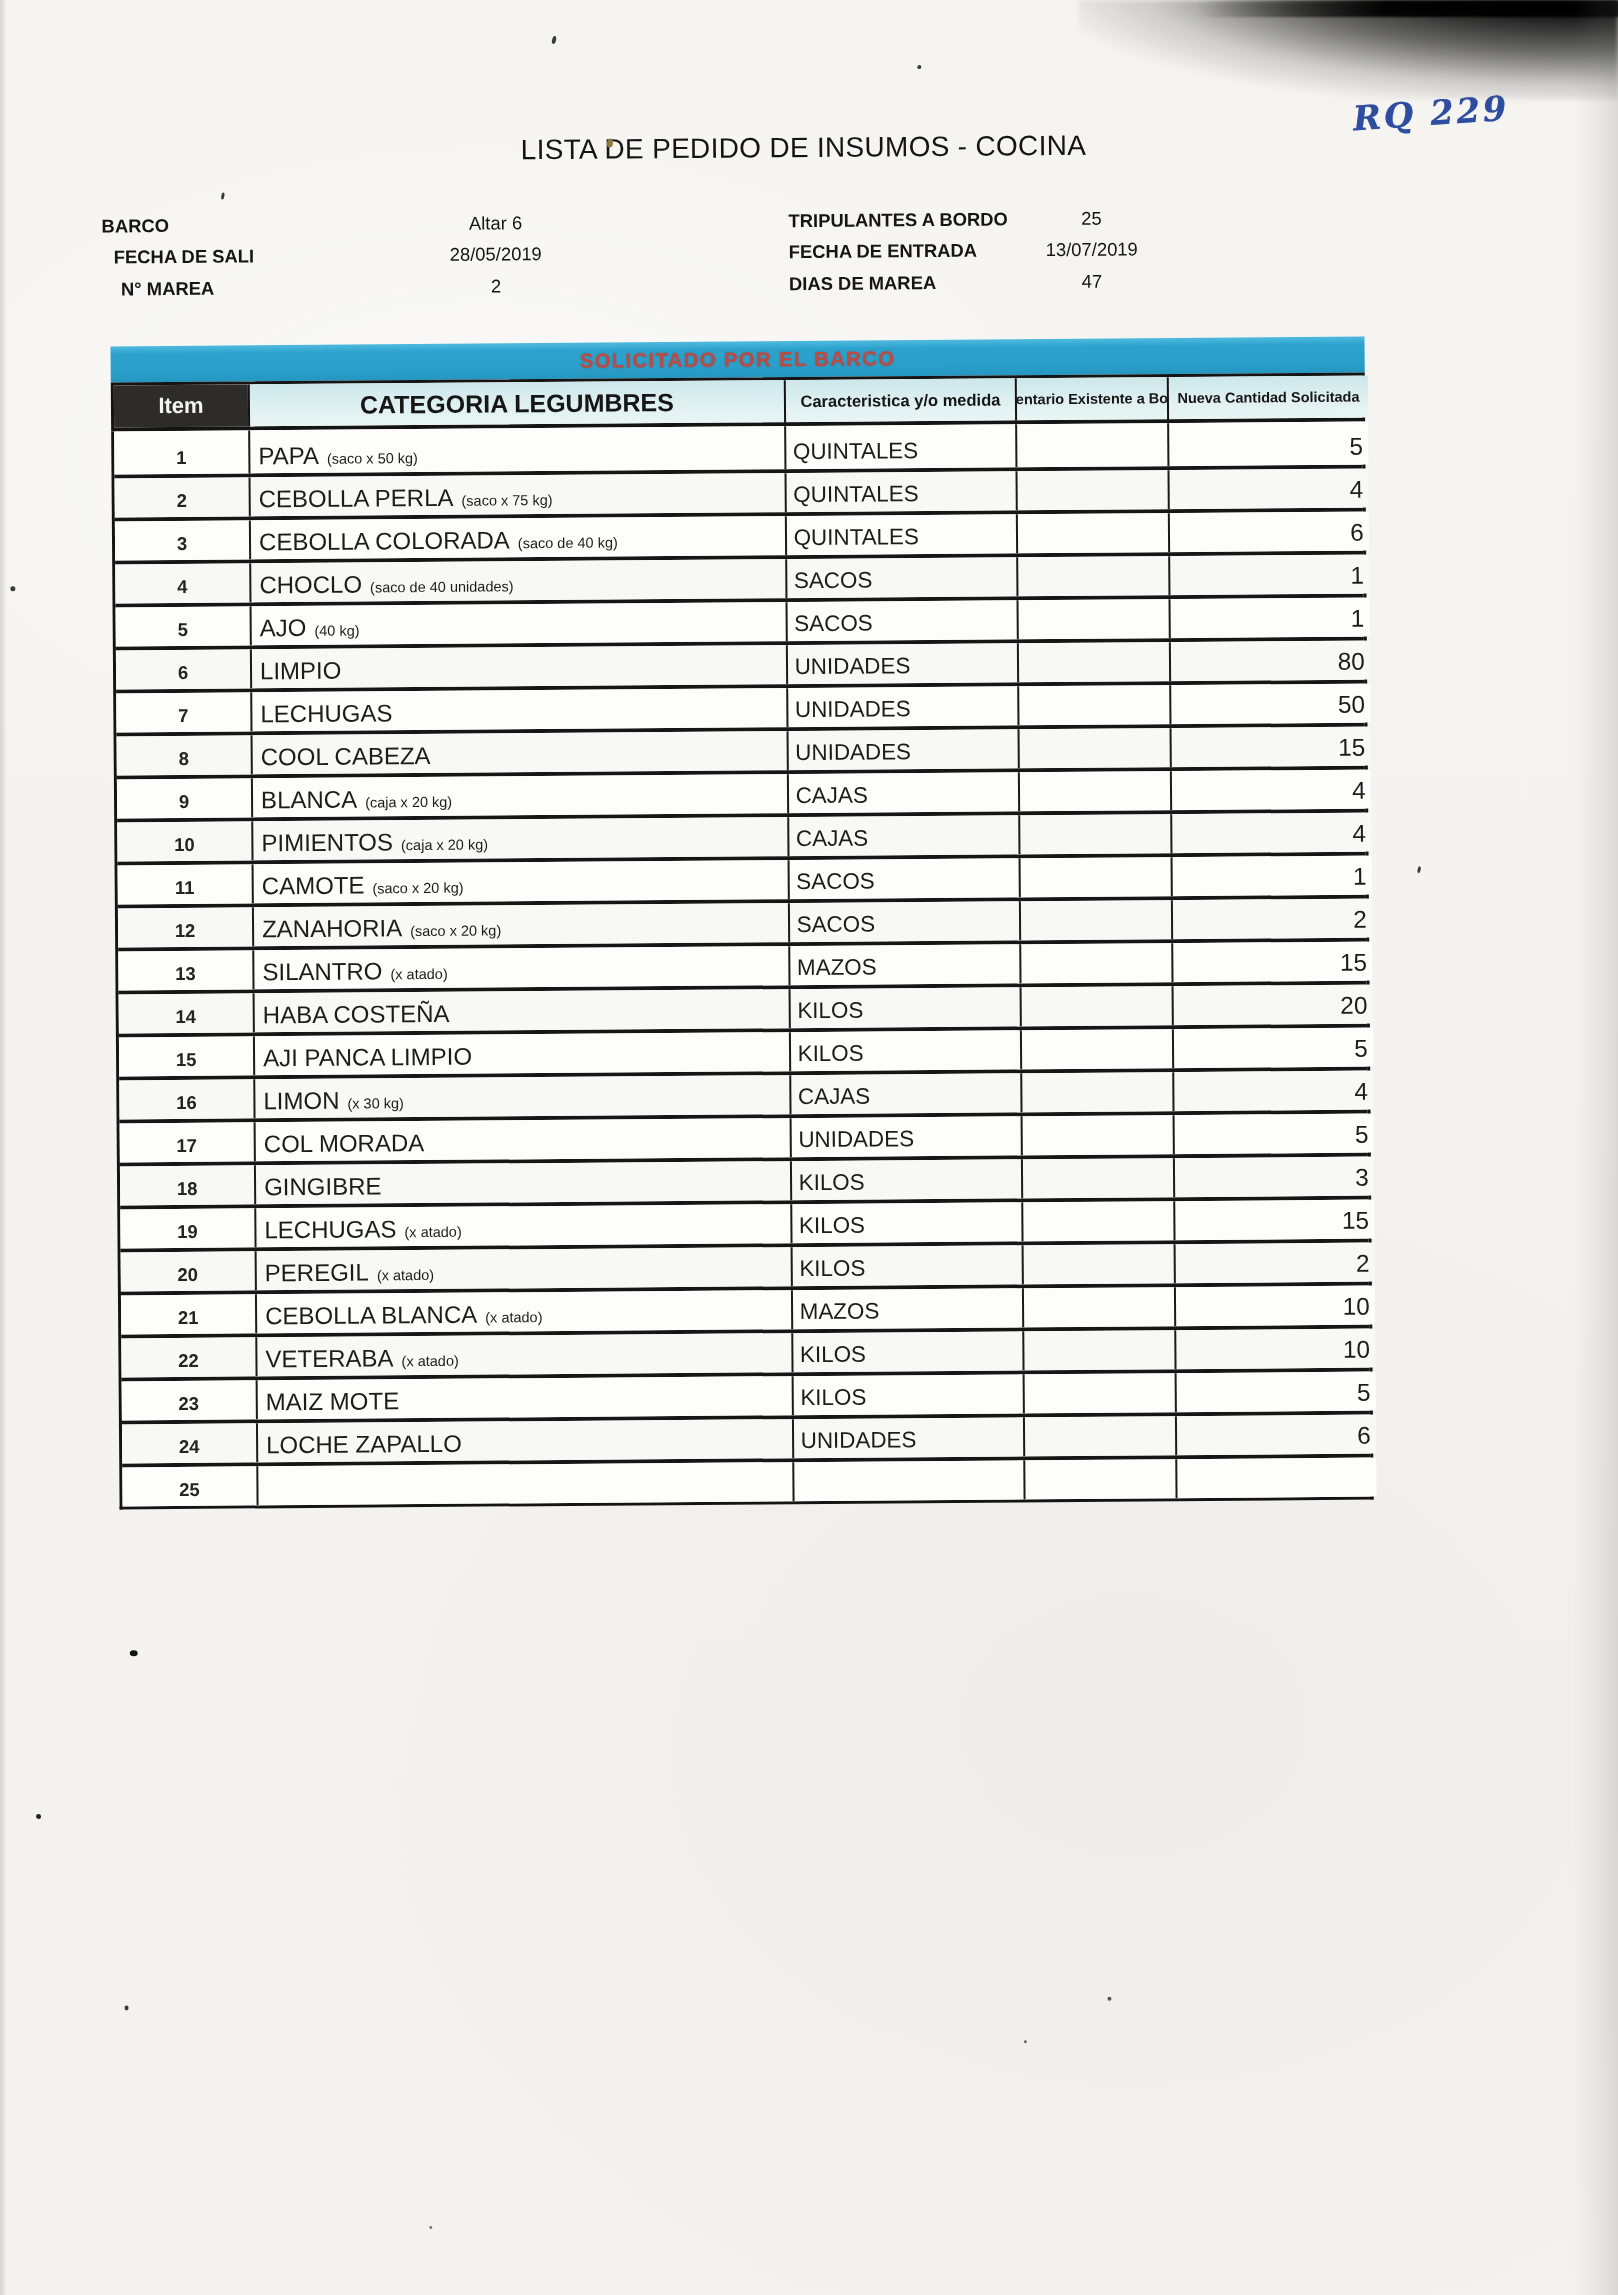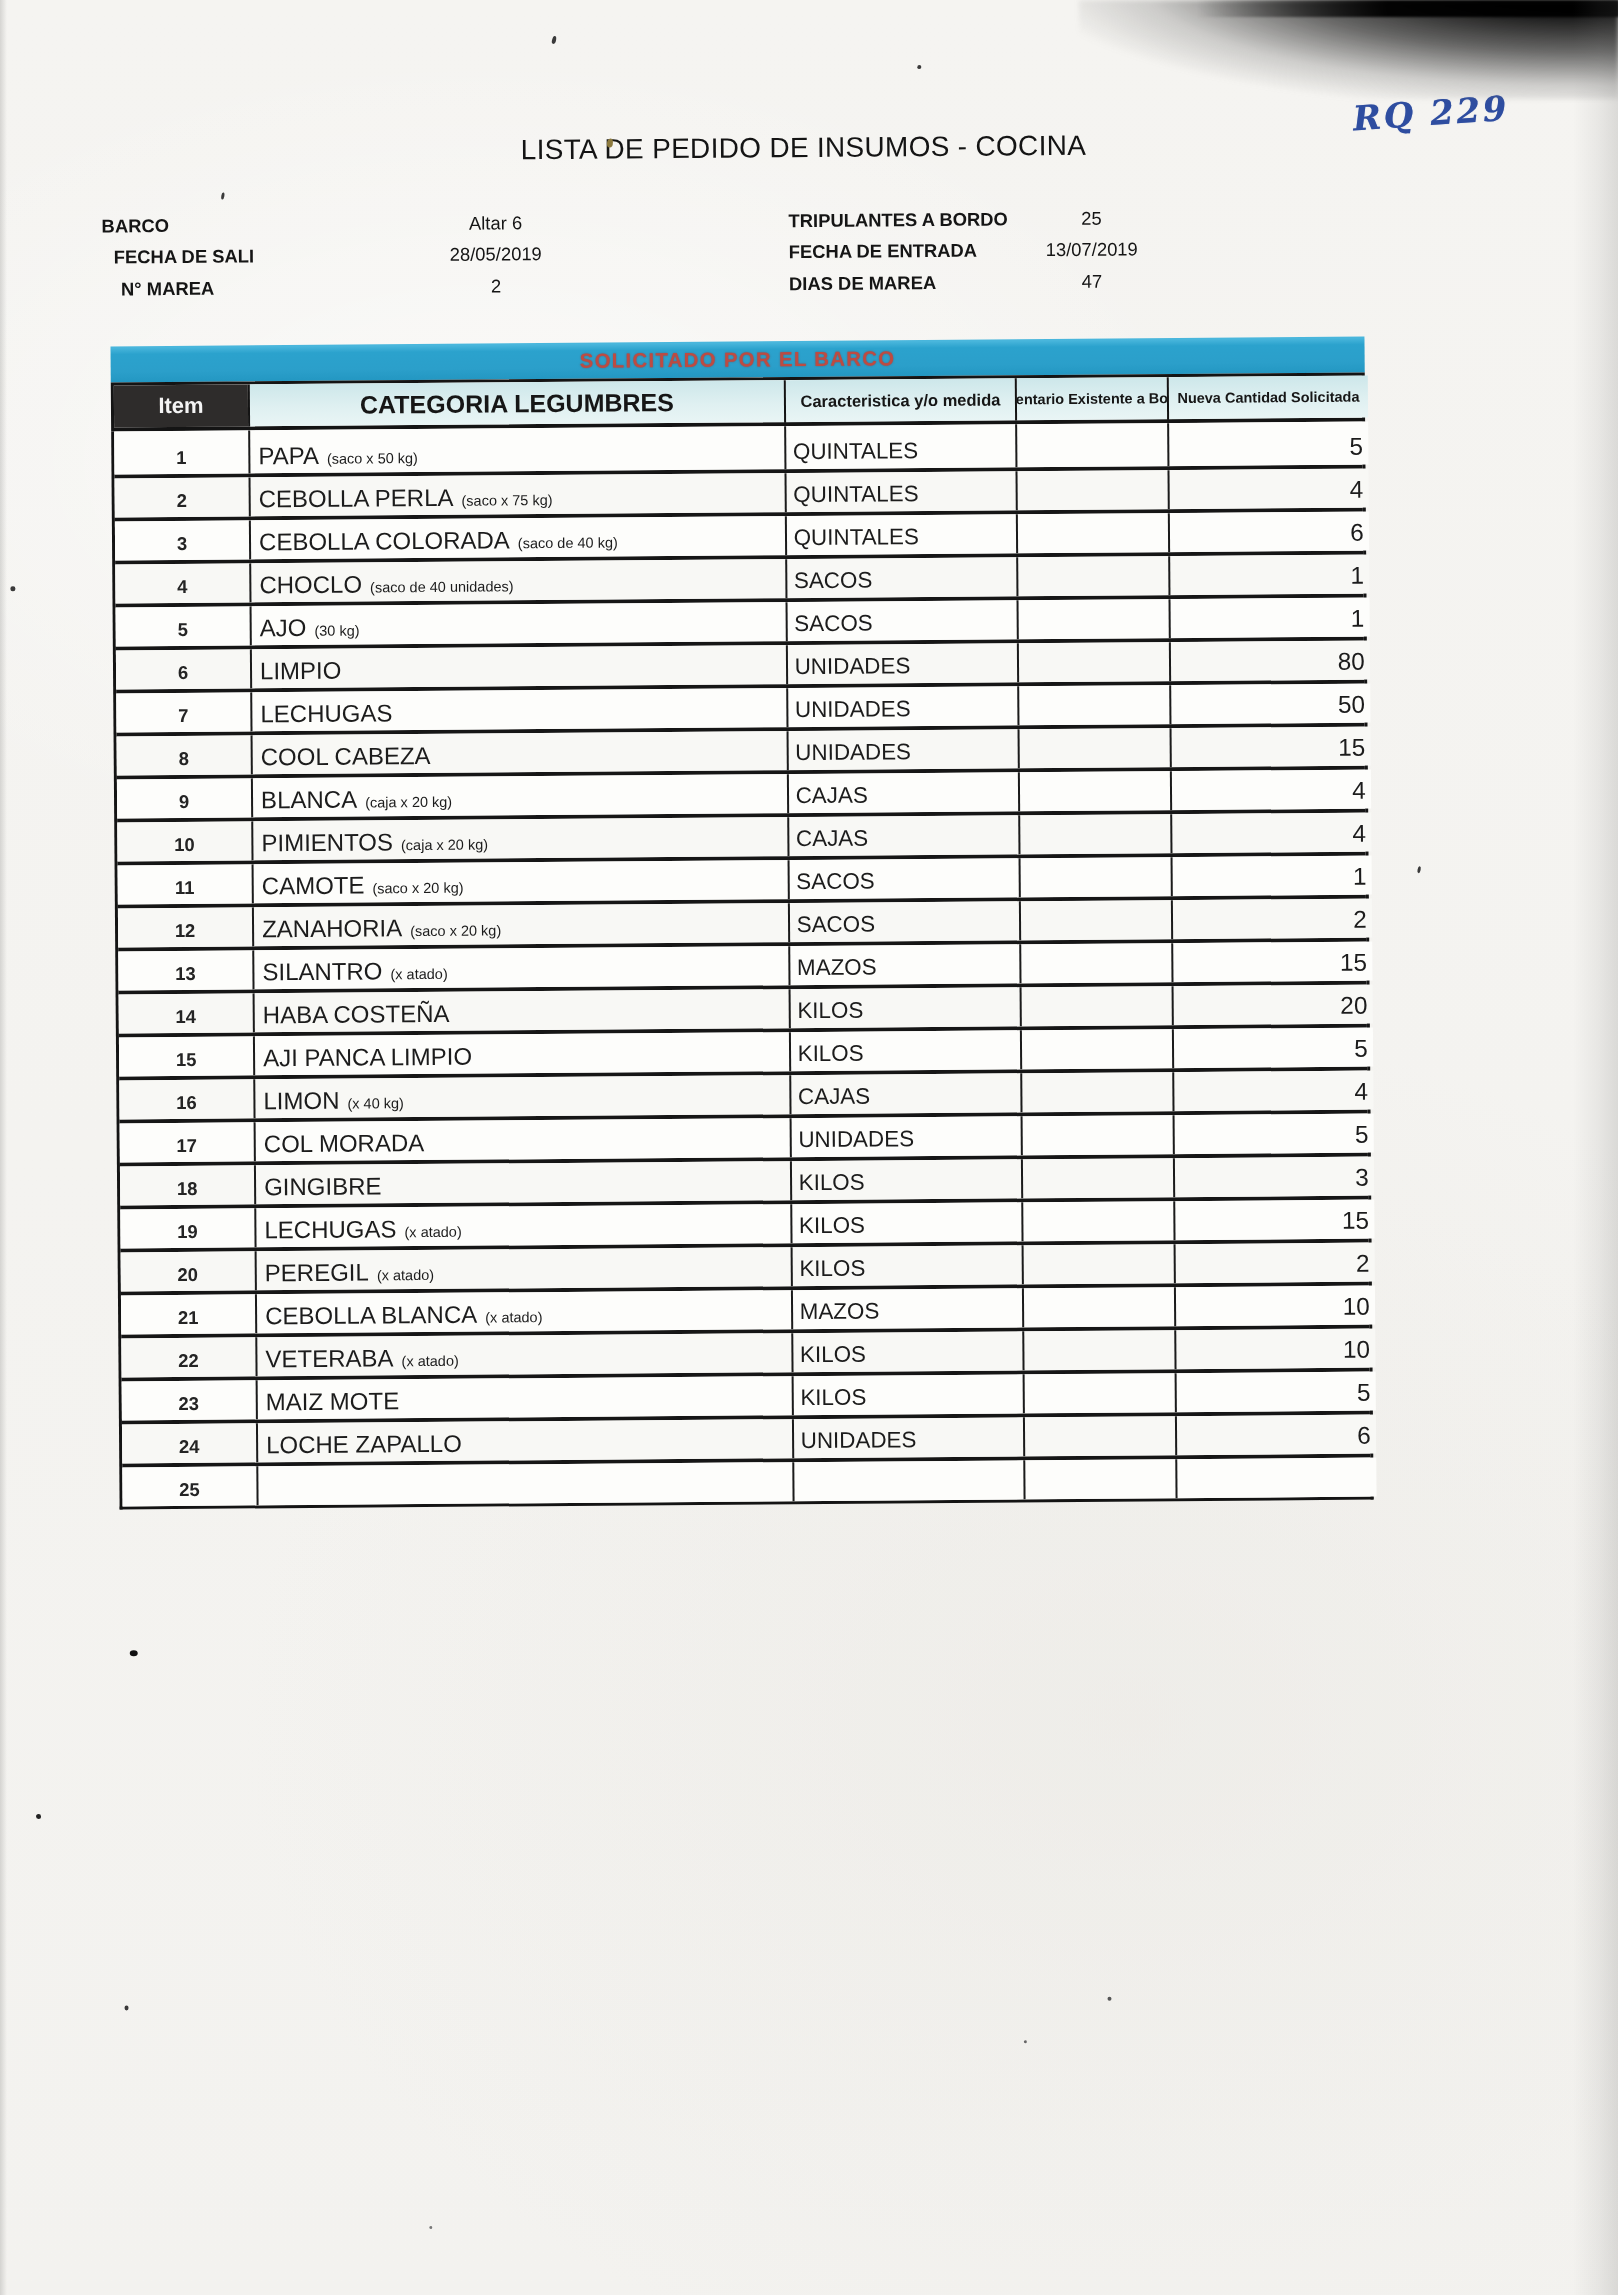--- a/index.html
+++ b/index.html
@@ -191,21 +191,21 @@
     <div class="cell cell-measure">SACOS</div>
     <div class="cell cell-inv"></div>
     <div class="cell cell-qty">1</div>
   </div>
 
   <div class="grid-row row">
     <div class="cell cell-num">5</div>
     <div class="cell cell-name">
       <span class="name-inner">
         <span class="nm">AJO</span>
-        <span class="note">(30 kg)</span>
+        <span class="note">(40 kg)</span>
       </span>
     </div>
     <div class="cell cell-measure">SACOS</div>
     <div class="cell cell-inv"></div>
     <div class="cell cell-qty">1</div>
   </div>
 
   <div class="grid-row row">
     <div class="cell cell-num">6</div>
     <div class="cell cell-name">
@@ -334,21 +334,21 @@
     <div class="cell cell-measure">KILOS</div>
     <div class="cell cell-inv"></div>
     <div class="cell cell-qty">5</div>
   </div>
 
   <div class="grid-row row">
     <div class="cell cell-num">16</div>
     <div class="cell cell-name">
       <span class="name-inner">
         <span class="nm">LIMON</span>
-        <span class="note">(x 40 kg)</span>
+        <span class="note">(x 30 kg)</span>
       </span>
     </div>
     <div class="cell cell-measure">CAJAS</div>
     <div class="cell cell-inv"></div>
     <div class="cell cell-qty">4</div>
   </div>
 
   <div class="grid-row row">
     <div class="cell cell-num">17</div>
     <div class="cell cell-name">

